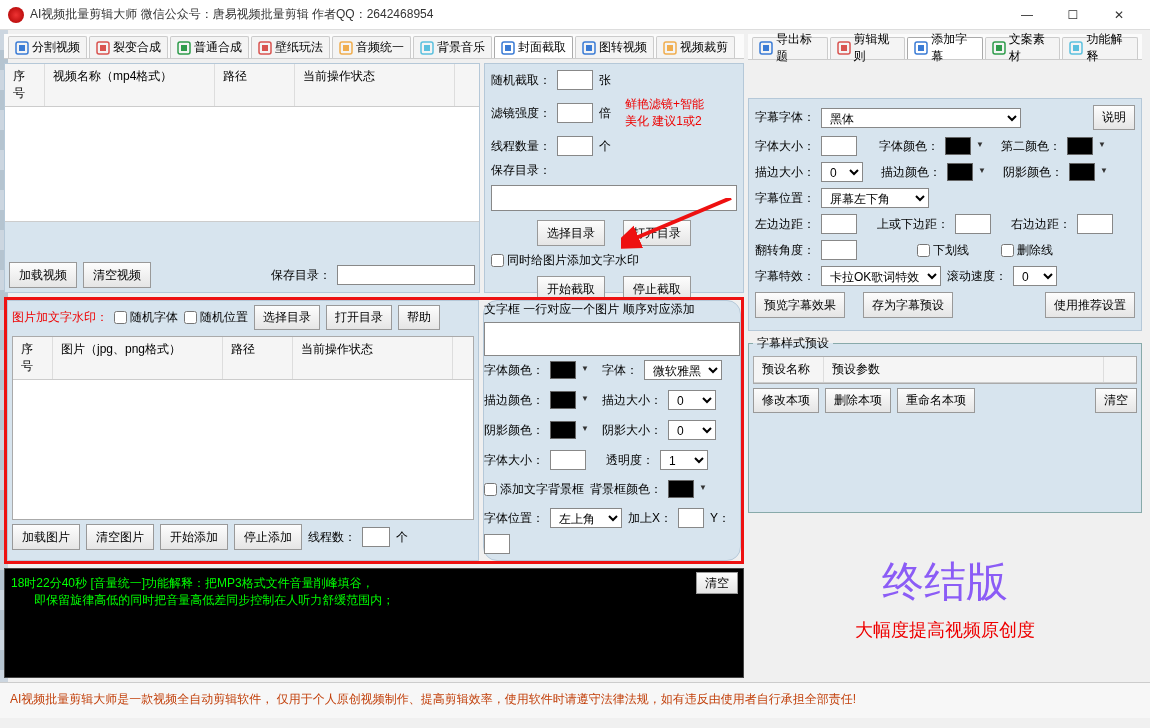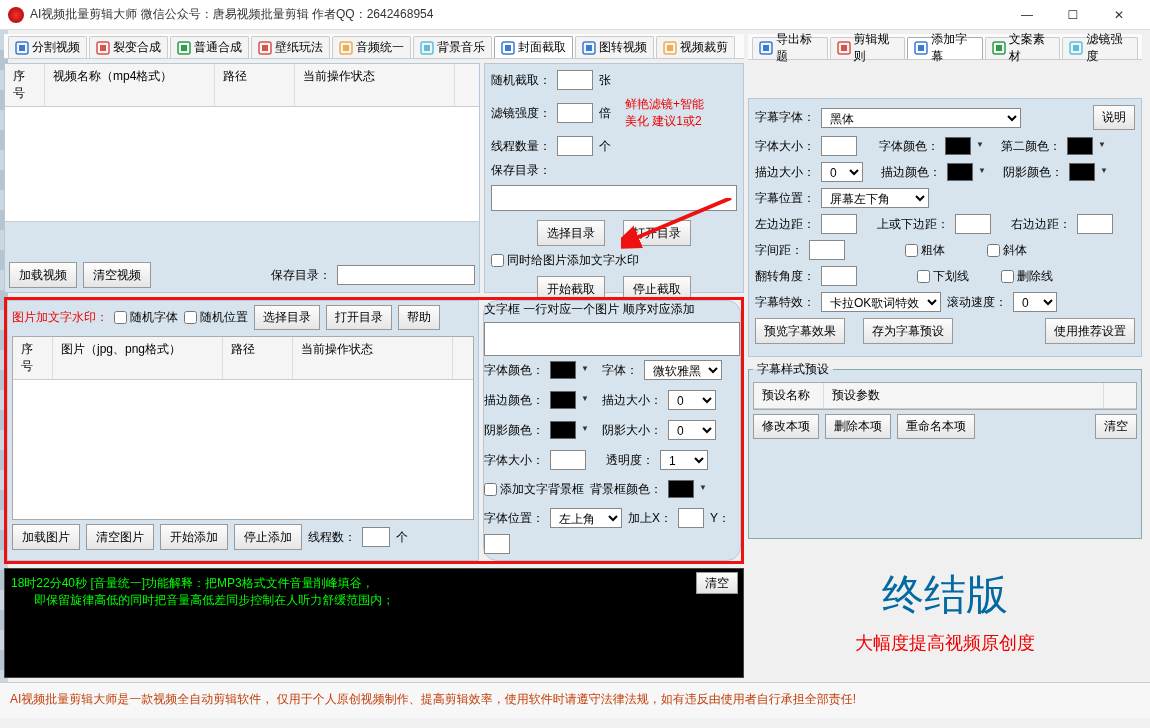--- a/index.html
+++ b/index.html
@@ -49,21 +49,21 @@
 .log .line { white-space: pre; }
 
 fieldset { border: 1px solid #8aa; padding: 4px; }
 fieldset legend { padding: 0 4px; color: #000; }
 
 .arrow { position: absolute; pointer-events: none; }
 
 .footer { height: 36px; padding: 8px 10px; background: #f7f7f7; border-top: 1px solid #ccc; color: #c2410c; }
 
 .side-bottom { flex: 1; display:flex; flex-direction:column; align-items:center; justify-content:center; gap:8px; }
-.side-bottom .big { font-size: 42px; color: #0369a1; font-weight: 400; font-family: KaiTi, serif; }
+.side-bottom .big { font-size: 42px; color: #8b5cf6; font-weight: 400; font-family: KaiTi, serif; }
 .side-bottom .sub { font-size: 18px; color: #e00; }
 
 .leftbar { position:absolute; left:0; top:30px; width:8px; height:660px; background: repeating-linear-gradient(0deg,#ccd6e0 0 20px,#b5c4d0 20px 40px); z-index:-1; }
 </style>
 </head>
 <body>
 
 <div class="leftbar"></div>
 
 <div class="titlebar">
@@ -360,21 +360,21 @@
           </span>
           <span>文案素材</span>
         </div>
         <div class="tab">
           <span class="ticon">
             <svg width="14" height="14">
               <rect x="1" y="1" width="12" height="12" rx="2" fill="none" stroke="#5bc0de" stroke-width="1.5"></rect>
               <rect x="4" y="4" width="6" height="6" fill="#5bc0de"></rect>
             </svg>
           </span>
-          <span>滤镜强度</span>
+          <span>功能解释</span>
         </div>
       </div>
 
     <div class="panel" style="flex:0 0 auto;margin-top:34px;">
       <div class="row">
           <span class="lbl">字幕字体：</span>
           <select style="width:200px"><option>黑体</option></select>
           <span style="flex:1"></span>
           <span class="btn">说明</span>
         </div>
@@ -404,34 +404,20 @@
         </div>
       <div class="row">
           <span class="lbl">左边边距：</span>
           <input class="num" value="" style="">
           <span style="width:8px"></span>
           <span class="lbl">上或下边距：</span>
           <input class="num" value="" style="">
           <span style="width:8px"></span>
           <span class="lbl">右边边距：</span>
           <input class="num" value="" style="">
-        </div>
-      <div class="row">
-          <span class="lbl">字间距：</span>
-          <input class="num" value="" style="">
-          <span style="width:48px"></span>
-          <label class="chk">
-            <input type="checkbox" style="">
-            <span>粗体</span>
-          </label>
-          <span style="width:30px"></span>
-          <label class="chk">
-            <input type="checkbox" style="">
-            <span>斜体</span>
-          </label>
         </div>
       <div class="row">
           <span class="lbl">翻转角度：</span>
           <input class="num" value="" style="">
           <span style="width:48px"></span>
           <label class="chk">
             <input type="checkbox" style="">
             <span>下划线</span>
           </label>
           <span style="width:20px"></span>

